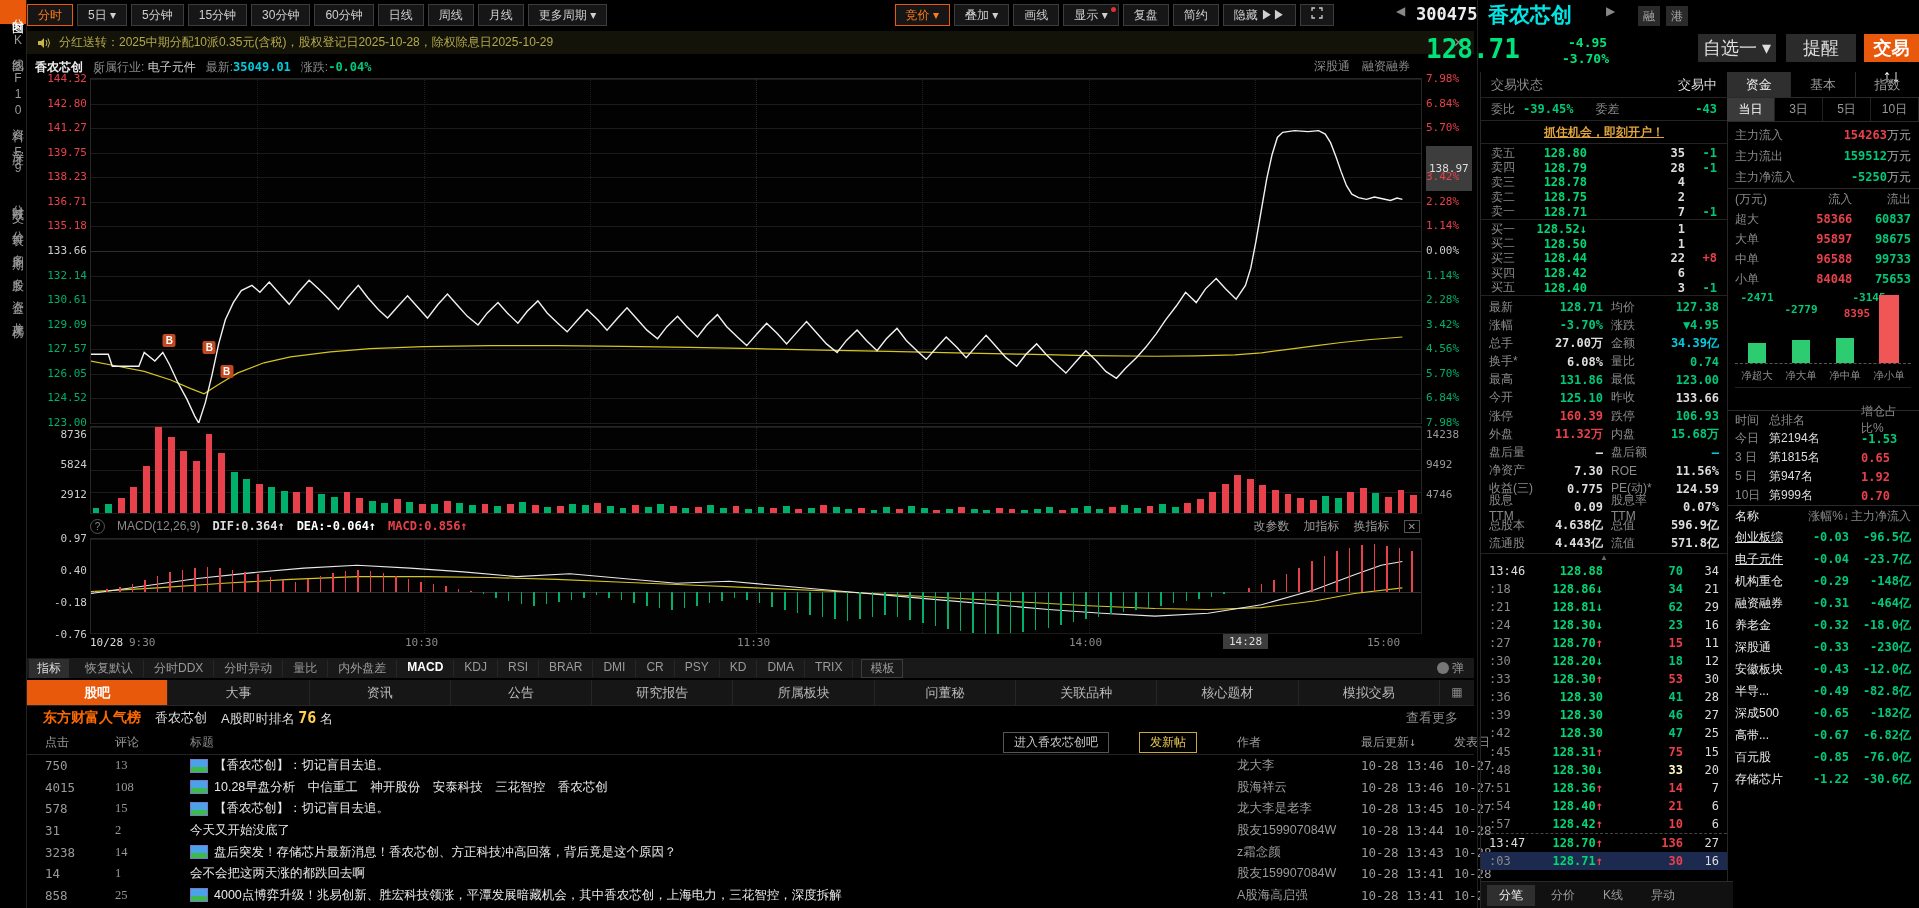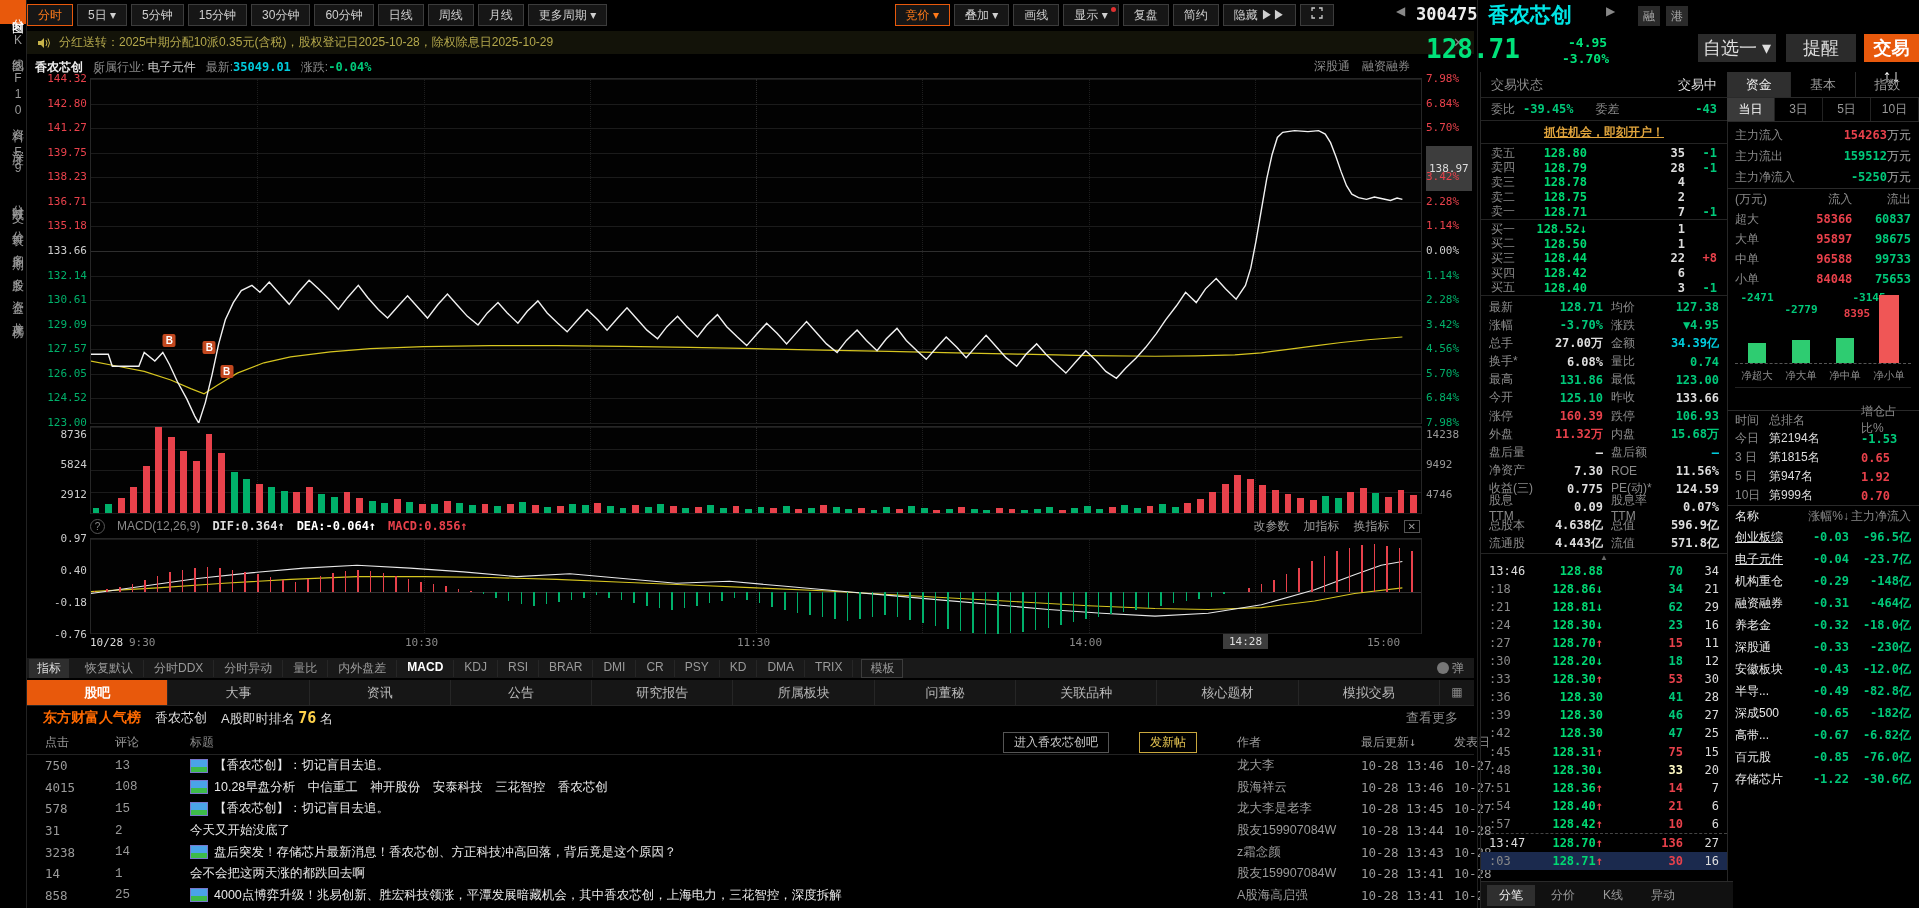--- a/index.html
+++ b/index.html
@@ -58,21 +58,21 @@
   
   #forum{left:27px;top:680px;width:1447px;height:228px;}
   #forum-tabs{display:flex;height:25px;background:#161616;border-bottom:1px solid #262626;}
   .ftab{flex:1;text-align:center;line-height:25px;color:#bbb;border-right:1px solid #262626;cursor:pointer;font-size:13px;}
   .ftab.act{background:#e8590c;color:#fff;font-weight:bold;}
   #ftab-icon{width:34px;line-height:25px;text-align:center;color:#888;cursor:pointer;}
   #forum-rank{height:24px;display:flex;align-items:center;gap:14px;padding-left:16px;font-size:13px;}
   #forum-head{height:24px;display:flex;align-items:center;color:#8a8a8a;font-size:12px;border-bottom:1px solid #222;position:relative;}
   .fpost{height:21.6px;display:flex;align-items:center;font-size:12.5px;position:relative;}
   .fc1{width:70px;padding-left:18px;color:#9a9a9a;font-family:"DejaVu Sans Mono",monospace;}
-  .fc2{width:75px;color:#9a9a9a;font-family:Liberation Mono, monospace;}
+  .fc2{width:75px;color:#9a9a9a;font-family:Liberation Serif, serif;}
   .ficon{width:16px;height:12px;margin-right:6px;background:linear-gradient(#4aa3e8 55%,#3dbb4a 45%);border:1px solid #77c;display:inline-block;}
   .ftitle{color:#e8e8e8;white-space:nowrap;overflow:hidden;cursor:pointer;}
   .fauthor{position:absolute;left:1210px;width:120px;color:#9a9a9a;cursor:pointer;}
   .fupd{position:absolute;left:1334px;width:92px;color:#9a9a9a;font-family:"DejaVu Sans Mono",monospace;}
   .fpost-date{position:absolute;left:1427px;width:60px;color:#9a9a9a;font-family:"DejaVu Sans Mono",monospace;}
   .fbtn{border:1px solid #555;color:#ccc;padding:1px 10px;cursor:pointer;font-size:12px;}
   .fbtn.yellow{border-color:#c8a73d;color:#e6c552;}
   
   #stockhead{left:1386px;top:0;width:533px;height:70px;}
   #sh-row1{position:absolute;top:4px;left:0;width:100%;height:26px;}

